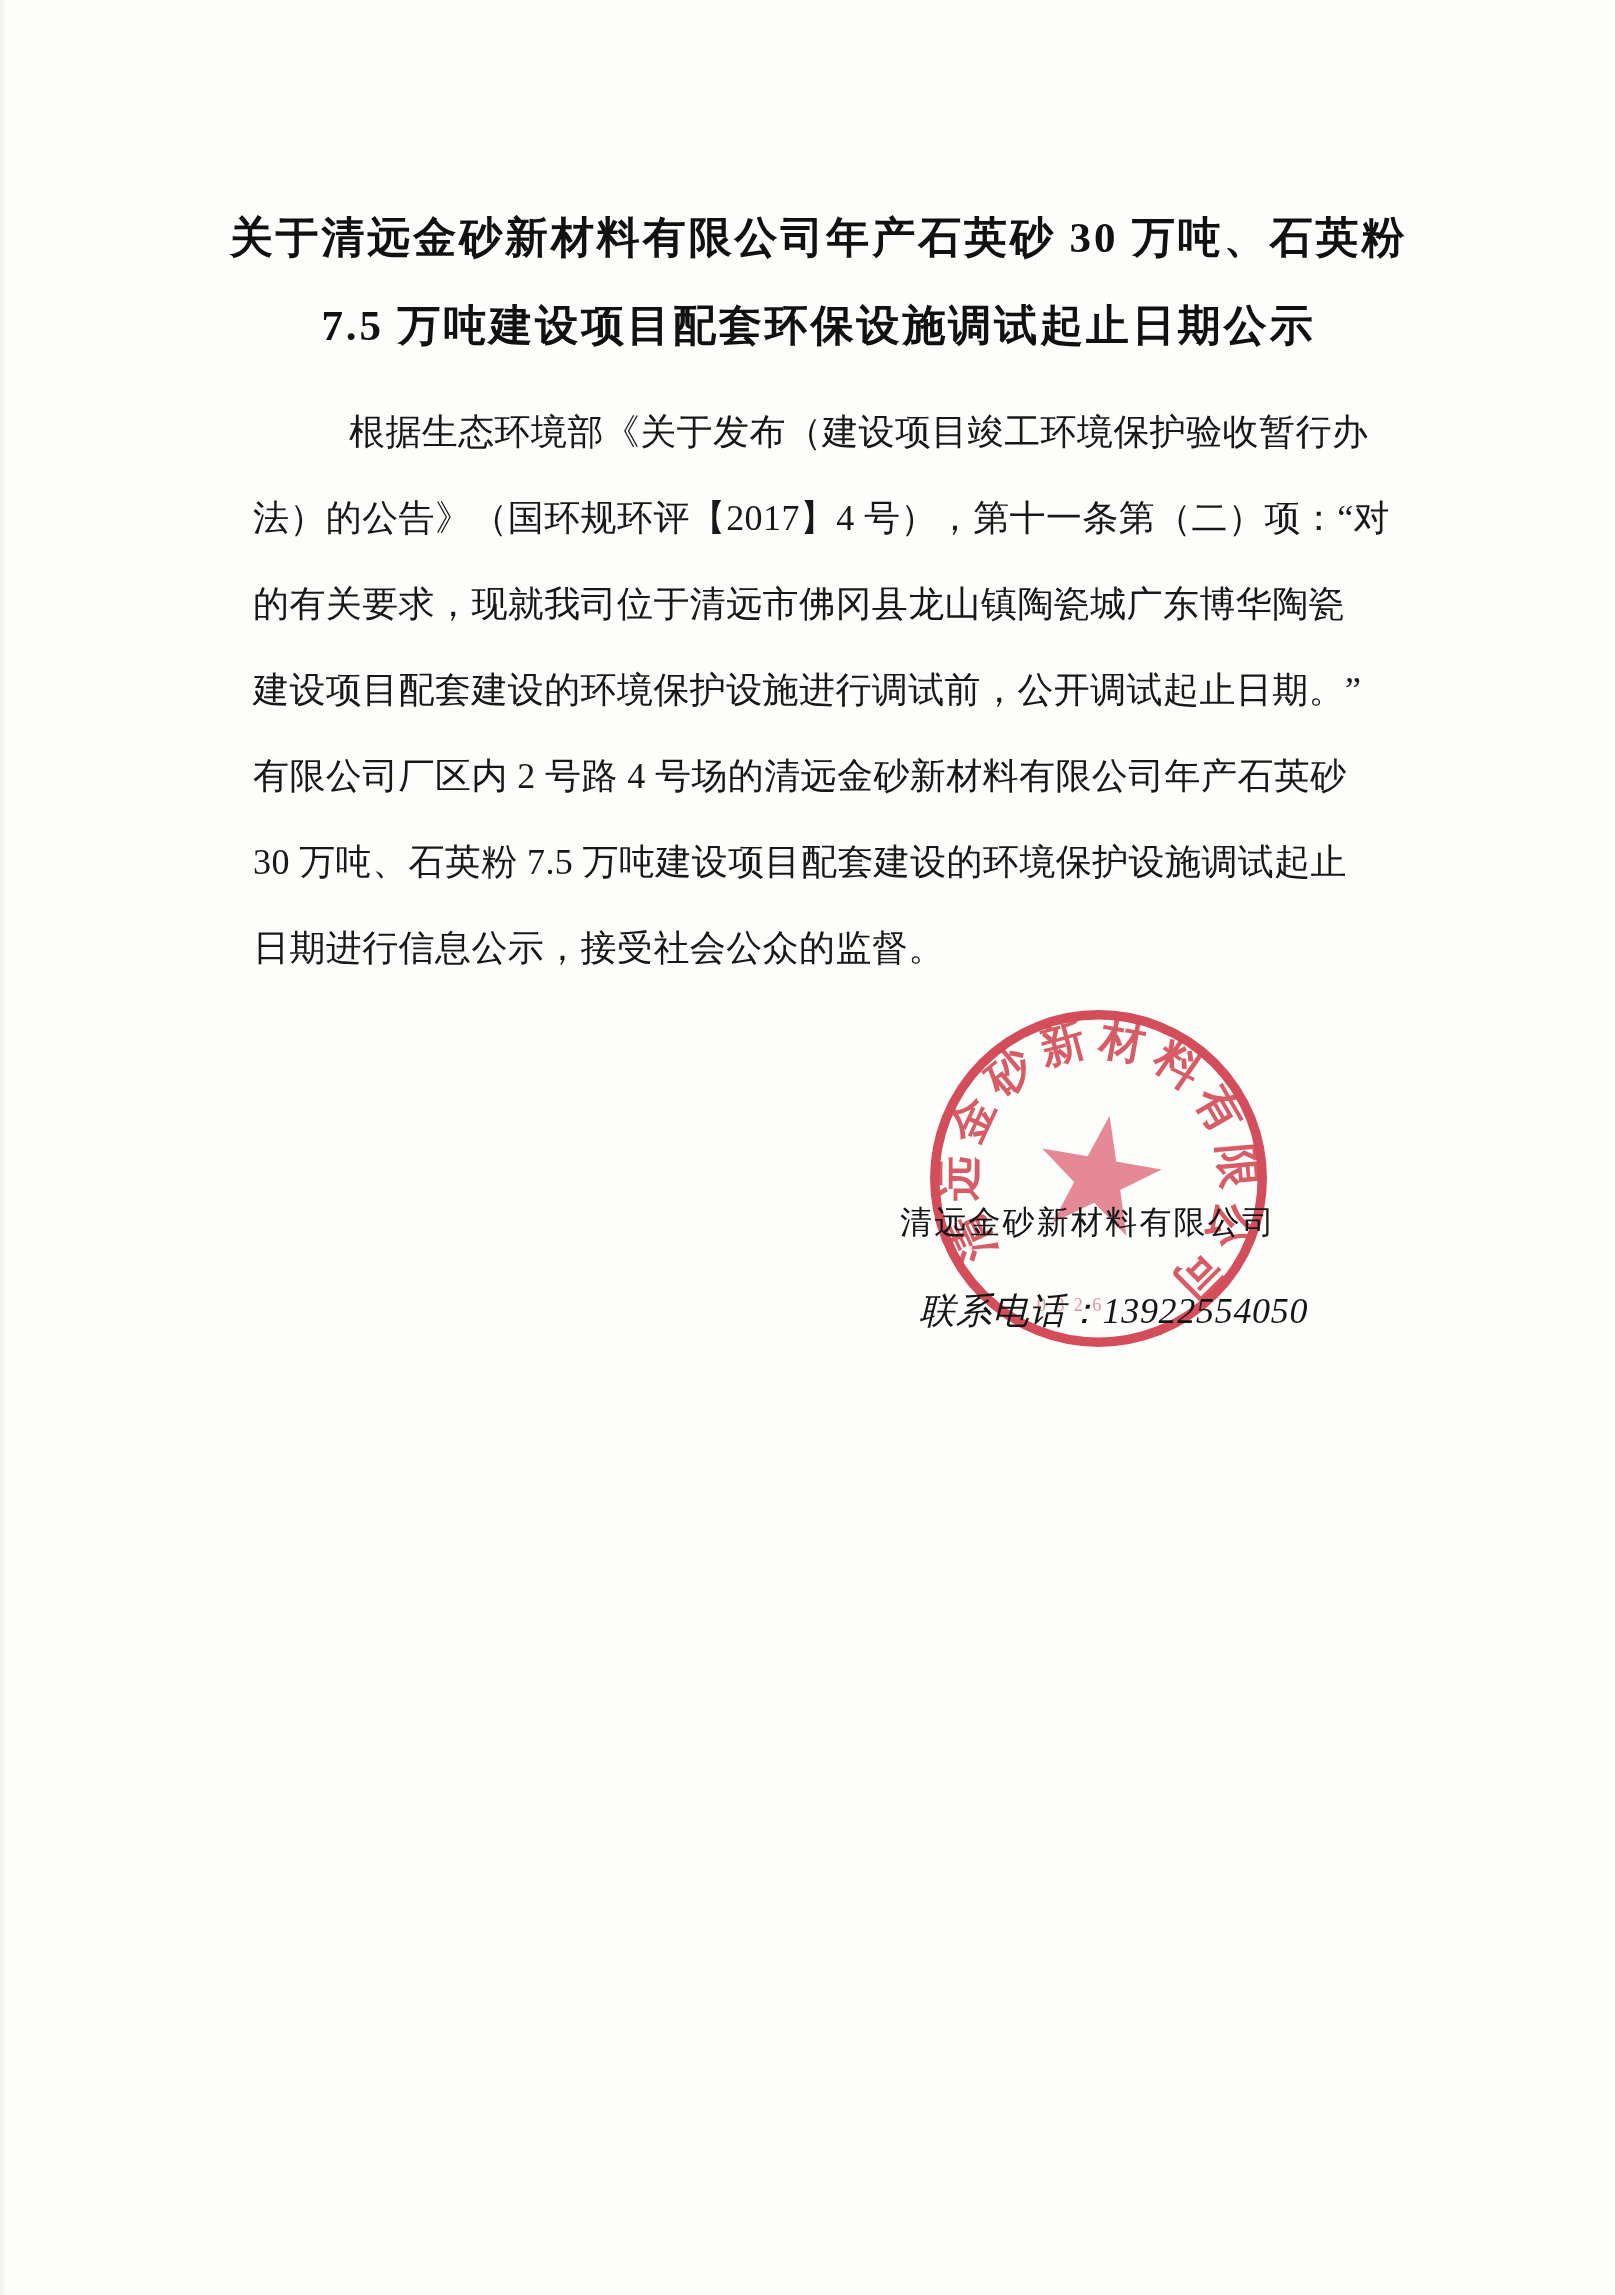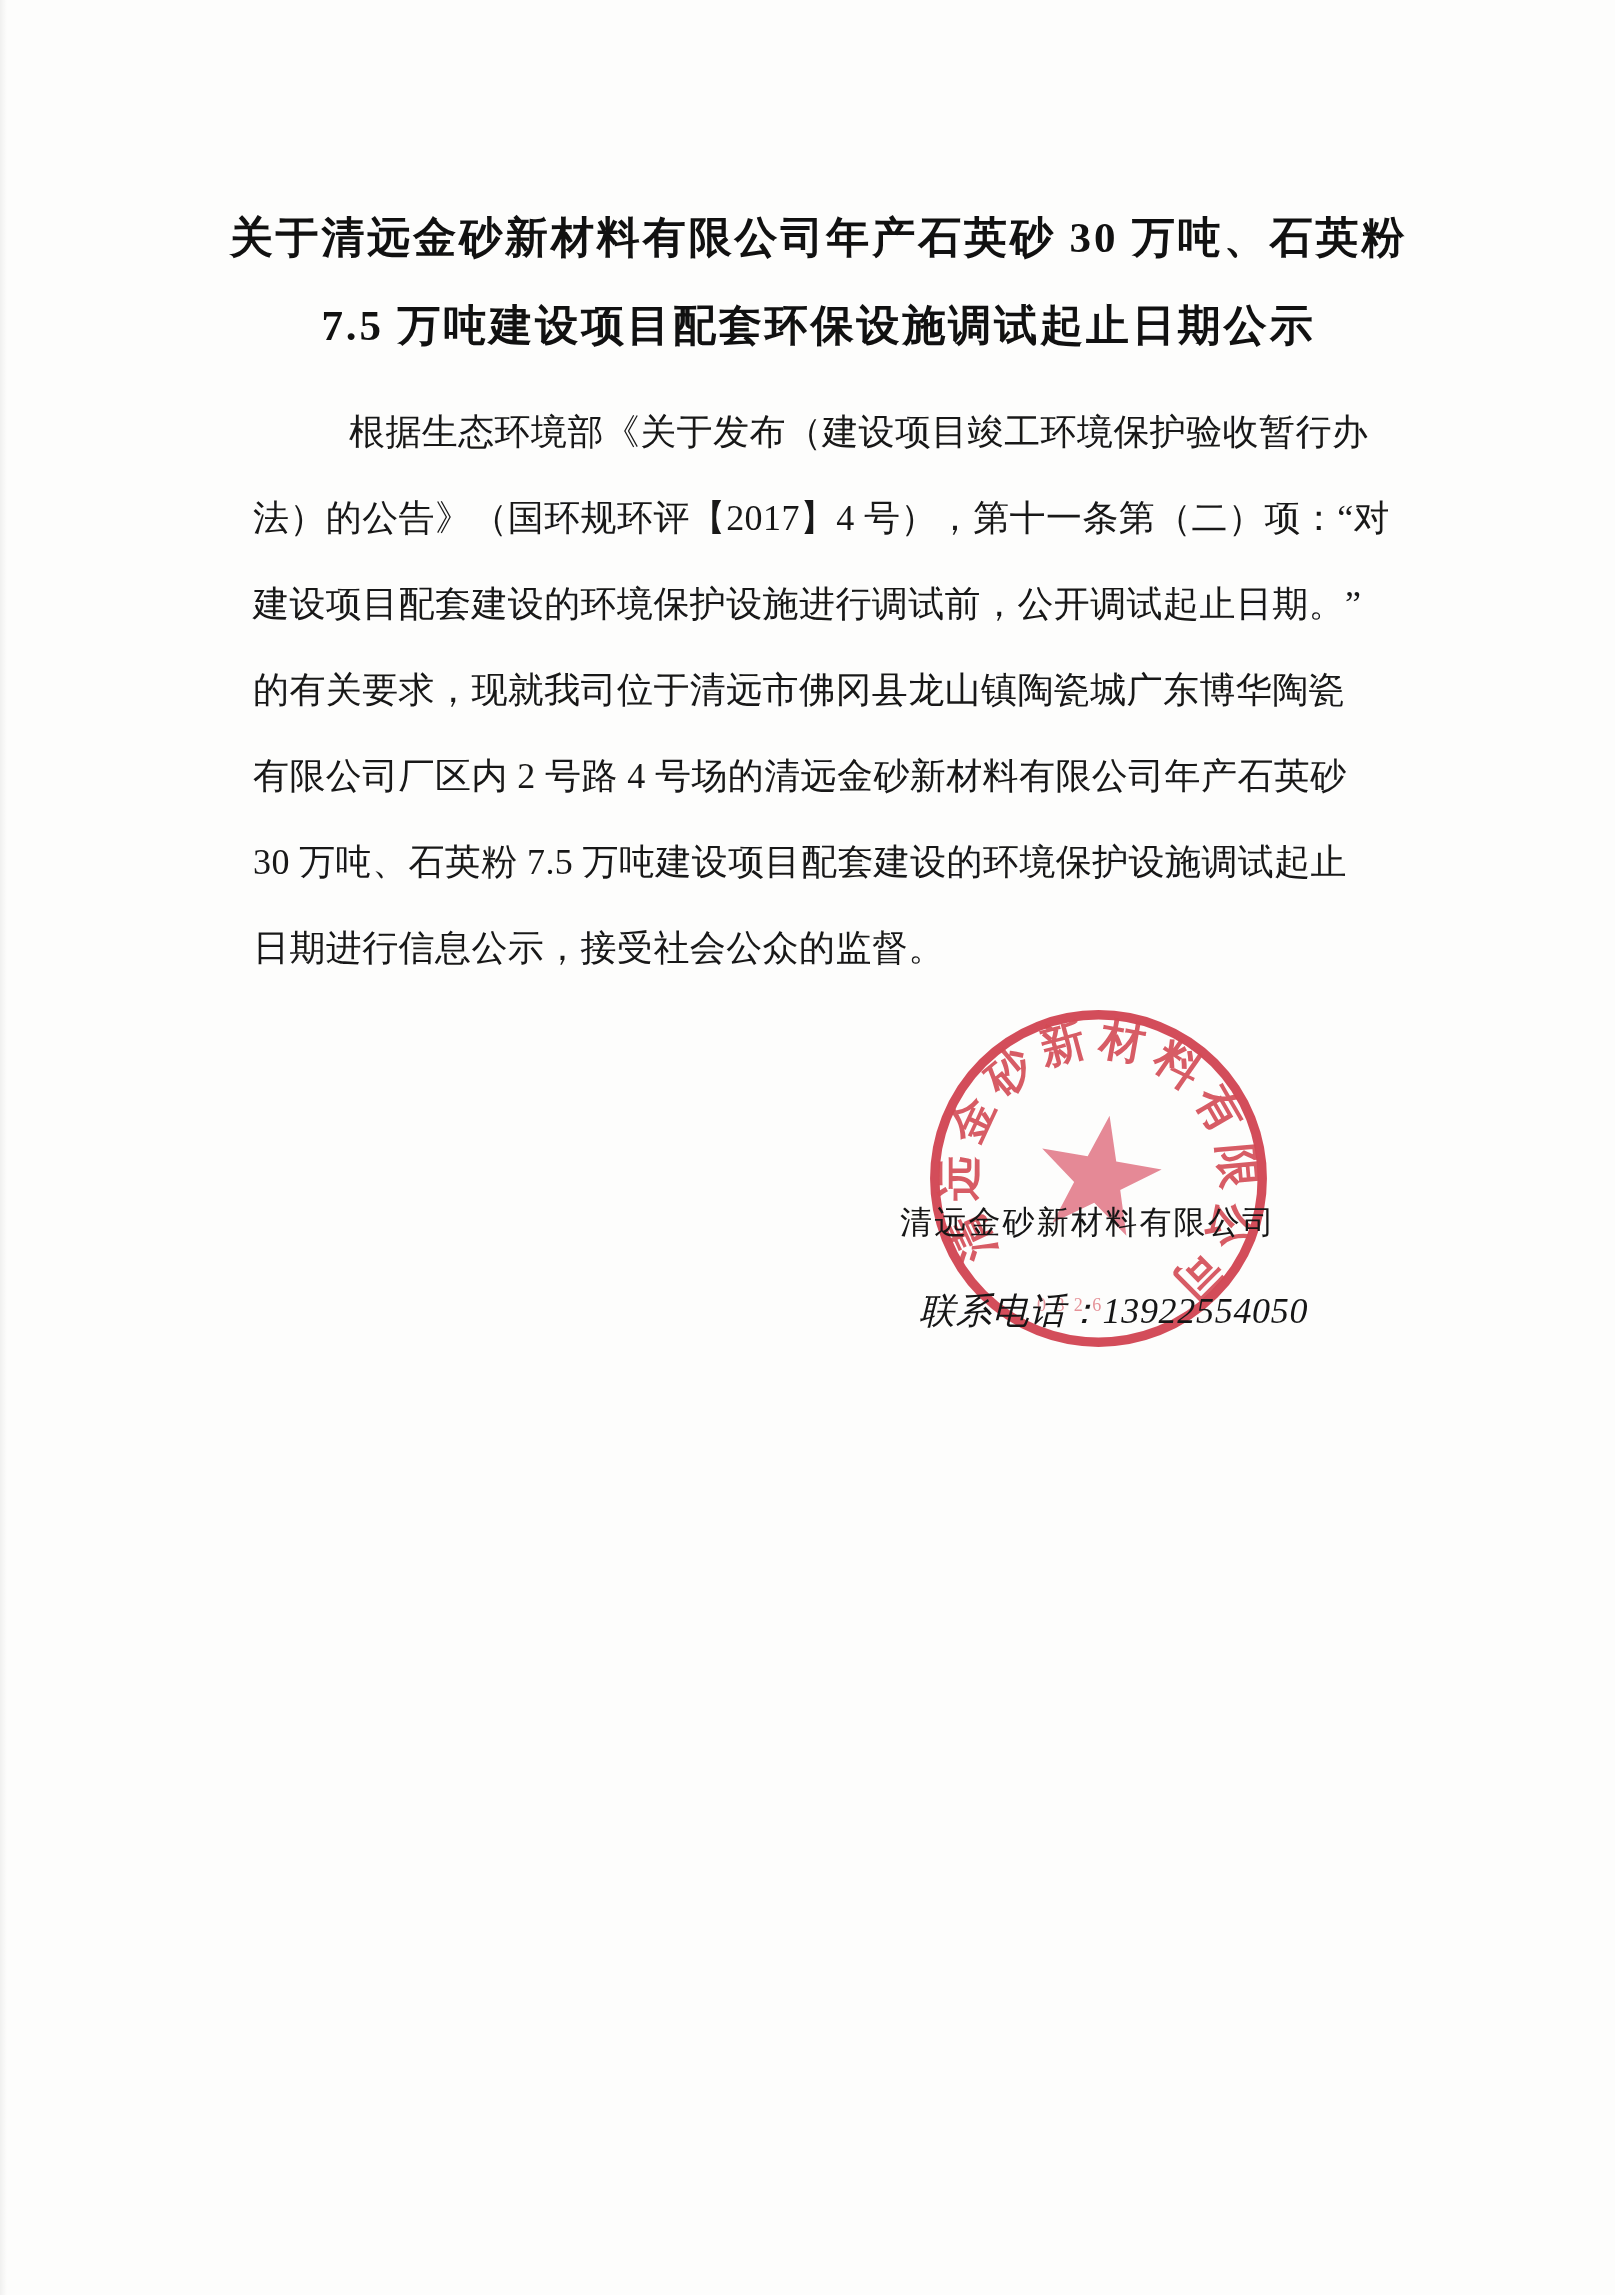--- a/index.html
+++ b/index.html
@@ -109,22 +109,22 @@
 <div class="page">
 
   <div class="title-block">
     <div class="title-line">关于清远金砂新材料有限公司年产石英砂 30 万吨、石英粉</div>
     <div class="title-line">7.5 万吨建设项目配套环保设施调试起止日期公示</div>
   </div>
 
   <div class="body-block">
     <div class="body-line">根据生态环境部《关于发布（建设项目竣工环境保护验收暂行办</div>
     <div class="body-line">法）的公告》（国环规环评【2017】4 号），第十一条第（二）项：“对</div>
+    <div class="body-line">的有关要求，现就我司位于清远市佛冈县龙山镇陶瓷城广东博华陶瓷</div>
     <div class="body-line">建设项目配套建设的环境保护设施进行调试前，公开调试起止日期。”</div>
-    <div class="body-line">的有关要求，现就我司位于清远市佛冈县龙山镇陶瓷城广东博华陶瓷</div>
     <div class="body-line">有限公司厂区内 2 号路 4 号场的清远金砂新材料有限公司年产石英砂</div>
     <div class="body-line">30 万吨、石英粉 7.5 万吨建设项目配套建设的环境保护设施调试起止</div>
     <div class="body-line">日期进行信息公示，接受社会公众的监督。</div>
   </div>
 
   <svg class="seal" viewBox="0 0 490 490" xmlns="http://www.w3.org/2000/svg" aria-hidden="true">
     <circle cx="245" cy="245" r="226" fill="none" stroke-width="13" opacity="0.95" stroke="#cf3342"></circle>
     <polygon points="245,157 225,217.5 161.3,217.8 212.7,255.5 193.3,316.2 245,279 296.7,316.2 277.3,255.5 328.7,217.8 265,217.5" transform="rotate(10 245 245)" opacity="0.78" fill="#dd5b6e"></polygon>
     <g opacity="0.9">
         <text x="71.0" y="326.1" fill="#d23a46" text-anchor="middle" dominant-baseline="central" class="seal-arc-char" transform="rotate(-115 71.0 326.1)">清</text>

